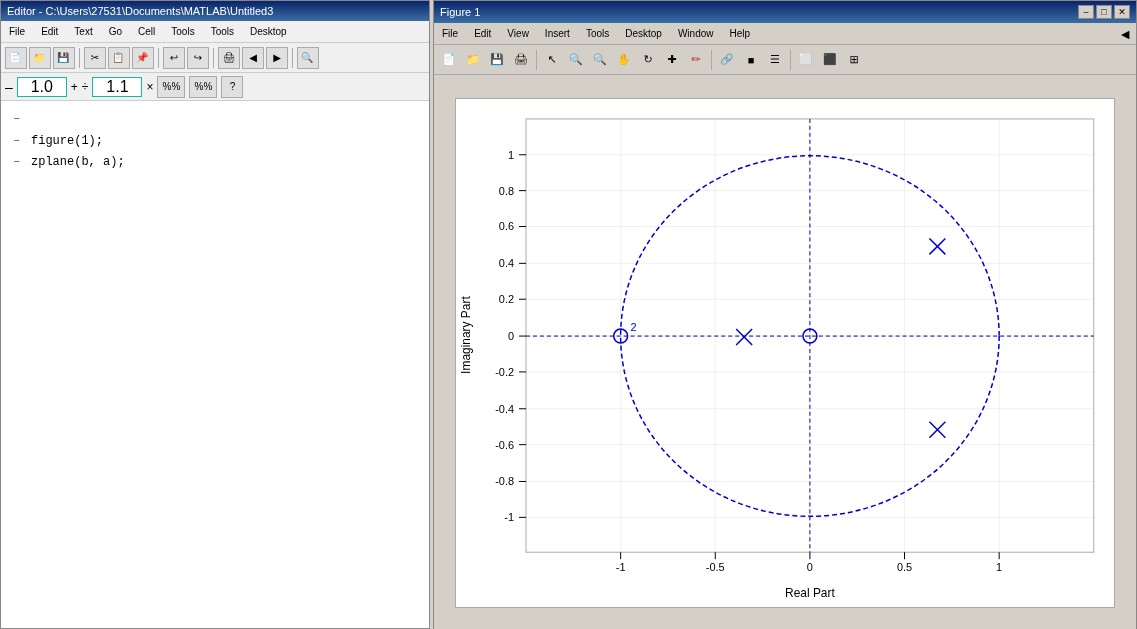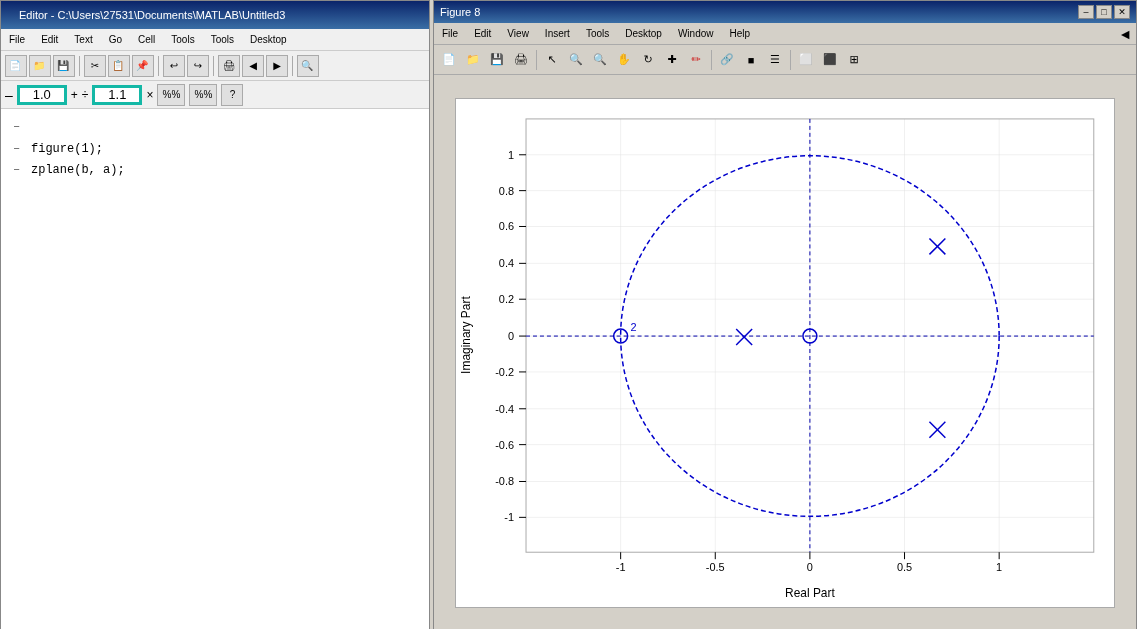--- a/index.html
+++ b/index.html
@@ -10,25 +10,25 @@
       position: absolute;
       top: 0; left: 0;
       width: 430px;
       height: 629px;
       background: #f0f0f0;
       border: 1px solid #888;
     }
     .editor-titlebar {
       background: linear-gradient(to bottom, #0a246a, #3a6ea5);
       color: white;
-      padding: 3px 18px;
+      padding: 3px 6px;
       font-size: 11px;
       display: flex;
       align-items: center;
-      height: 28px;
+      height: 20px;
     }
     .editor-menubar {
       background: #f0f0f0;
       display: flex;
       align-items: center;
       padding: 2px 4px;
       border-bottom: 1px solid #ccc;
       gap: 8px;
       height: 22px;
     }
@@ -62,23 +62,23 @@
       background: #f0f0f0;
       border-bottom: 1px solid #ccc;
       display: flex;
       align-items: center;
       padding: 2px 4px;
       gap: 4px;
       height: 28px;
     }
     .cell-input {
       width: 50px; height: 20px;
-      border: 3px solid #14b8a6;
+      border: 1px solid #14b8a6;
       text-align: center;
-      font-size: 13px;
+      font-size: 16px;
     }
 
     .editor-content {
       background: white;
       padding: 8px 12px;
       font-family: 'Courier New', monospace;
       font-size: 12px;
       line-height: 1.8;
       height: calc(629px - 22px - 22px - 30px - 28px);
       overflow: hidden;
@@ -224,21 +224,21 @@
     </div>
     <div class="code-line">
       <span class="code-dash">–</span>
       <span class="code-text">zplane(b, a);</span>
     </div>
   </div>
 </div>
 
 <div class="figure-window">
   <div class="figure-titlebar">
-    <span>Figure 8</span>
+    <span>Figure 1</span>
     <div class="titlebar-buttons">
       <div class="titlebar-btn">–</div>
       <div class="titlebar-btn">□</div>
       <div class="titlebar-btn">✕</div>
     </div>
   </div>
   <div class="figure-menubar">
     <span class="menu-item">File</span>
     <span class="menu-item">Edit</span>
     <span class="menu-item">View</span>

